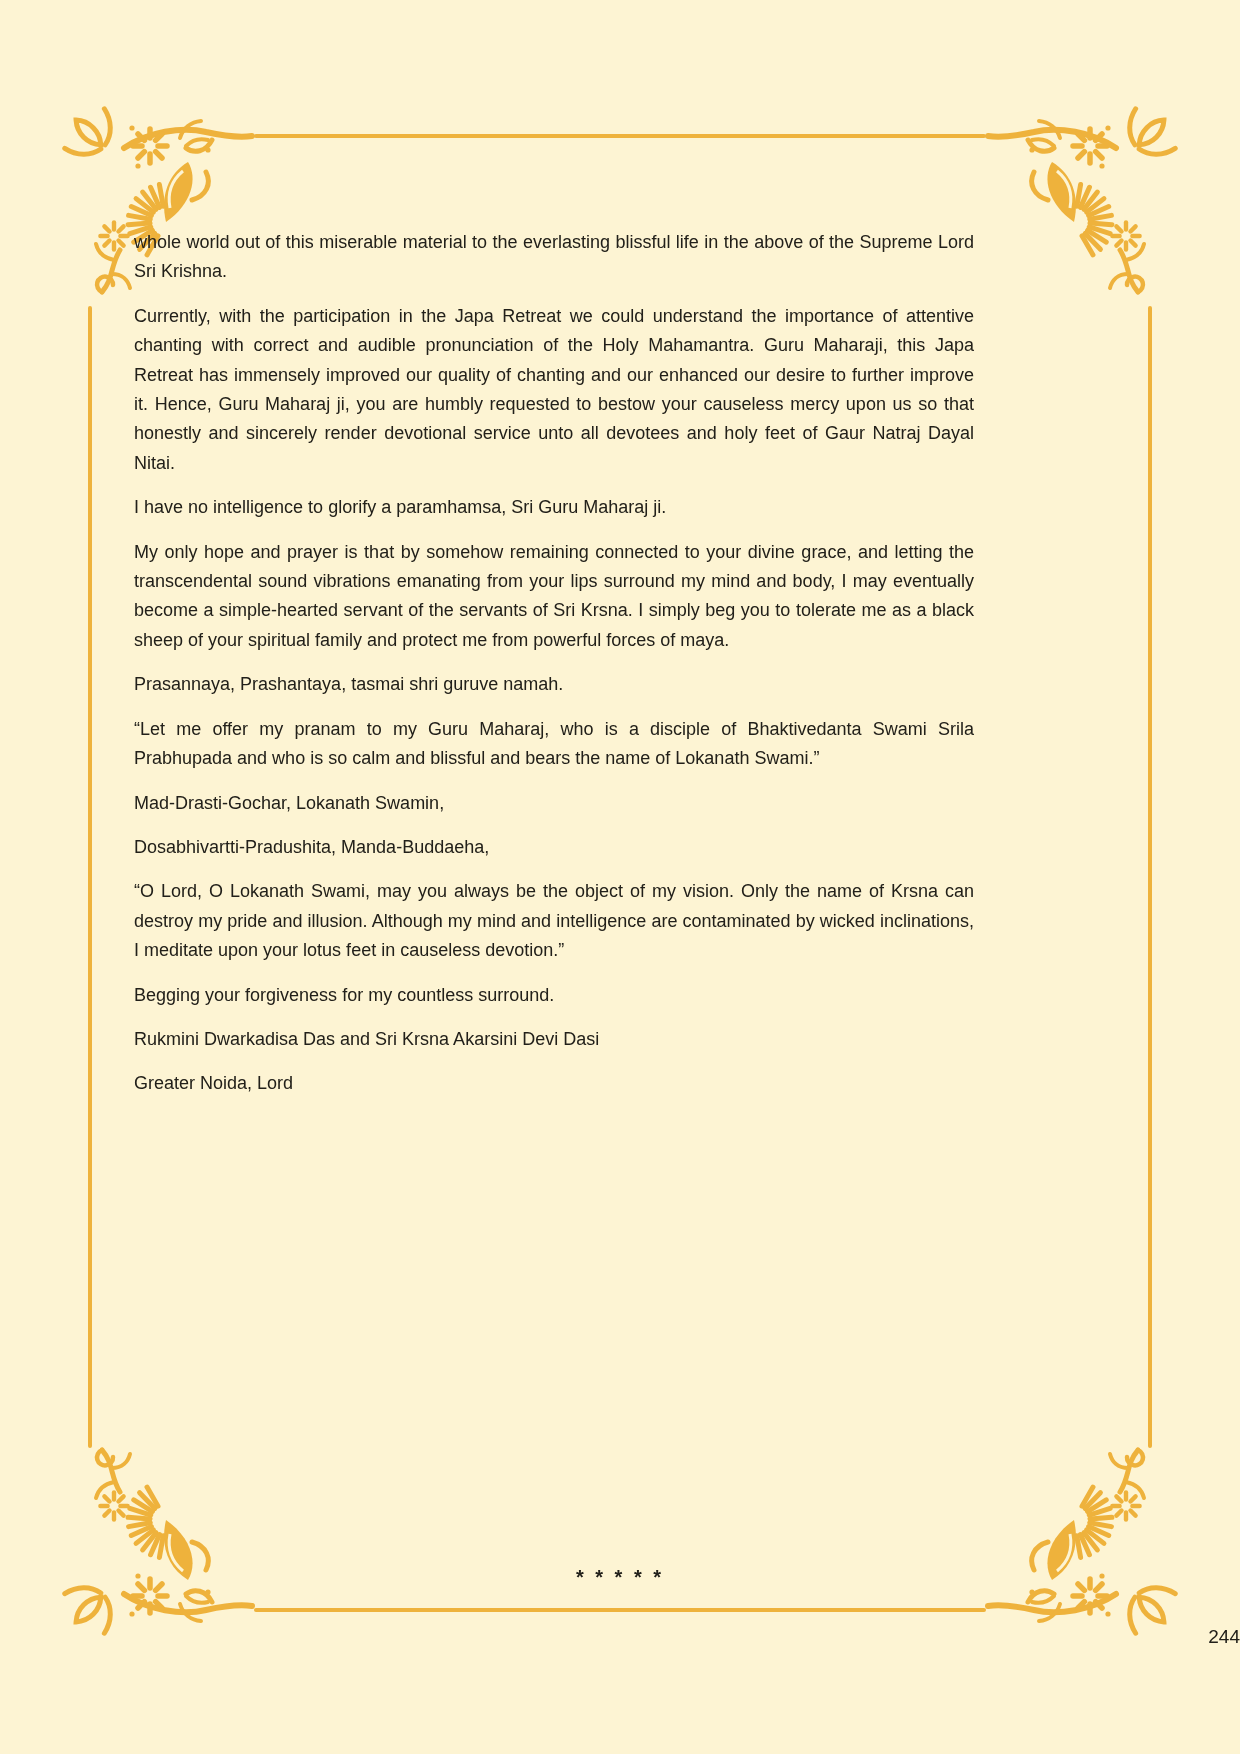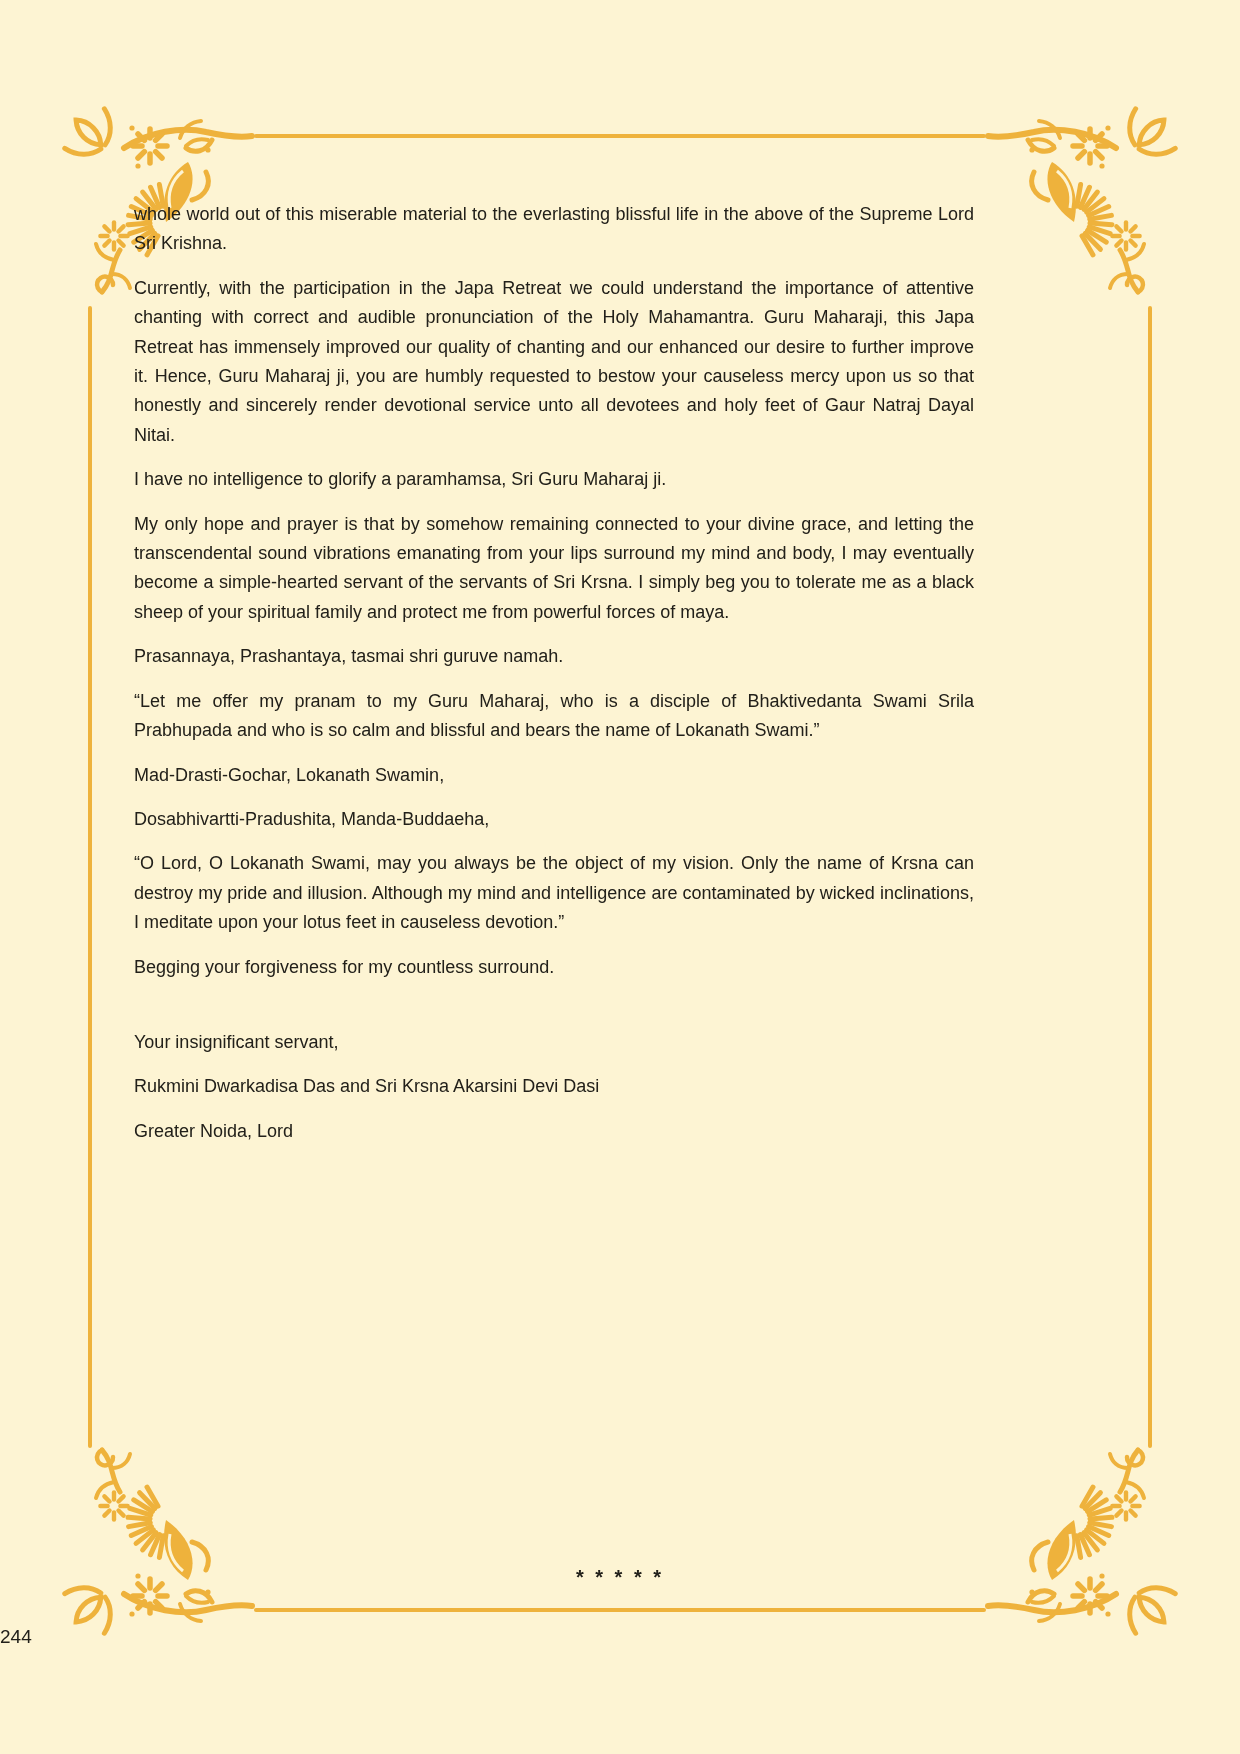--- a/index.html
+++ b/index.html
@@ -23,37 +23,37 @@
   .line-bottom{left:254px;top:1608px;width:732px;height:4px;}
   .line-left{left:88px;top:306px;width:4px;height:1142px;}
   .line-right{left:1148px;top:306px;width:4px;height:1142px;}
   .corner{position:absolute;width:195px;height:200px;color:var(--gold);}
   .corner-tl{left:62px;top:104px;}
   .corner-tr{left:983px;top:104px;transform:scaleX(-1);}
   .corner-bl{left:62px;top:1438px;transform:scaleY(-1);}
   .corner-br{left:983px;top:1438px;transform:scale(-1,-1);}
   
   .content{
-    position:absolute;left:134px;top:200px;width:840px;
+    position:absolute;left:134px;top:228px;width:840px;
     font-size:18px;line-height:29.4px;
   }
   .content p{
     margin:0 0 15px 0;
     text-align:justify;
     text-align-last:left;
     -moz-text-align-last:left;
   }
   p.sig-gap{margin-top:46px;}
   .stars{
     position:absolute;left:0;top:1566px;width:1240px;
     text-align:center;font-size:20px;font-weight:bold;letter-spacing:3px;
   }
   .page-number{
     position:absolute;left:0;top:1626px;width:1240px;
-    text-align:left;font-size:19px;
+    text-align:right;font-size:19px;
   }
 </style>
 </head>
 <body>
 
 <svg width="0" height="0" style="position:absolute" aria-hidden="true">
   <defs>
     <g id="flower8" stroke="currentColor" stroke-width="5.5" stroke-linecap="round">
       <line x1="0" y1="-8" x2="0" y2="-17"></line>
       <line x1="0" y1="8" x2="0" y2="17"></line>
@@ -137,21 +137,20 @@
     <p>whole world out of this miserable material to the everlasting blissful life in the above of the Supreme Lord Sri Krishna.</p>
     <p>Currently, with the participation in the Japa Retreat we could understand the importance of attentive chanting with correct and audible pronunciation of the Holy Mahamantra. Guru Maharaji, this Japa Retreat has immensely improved our quality of chanting and our enhanced our desire to further improve it.  Hence, Guru Maharaj ji, you are humbly requested to bestow your causeless mercy upon us so that honestly and sincerely render devotional service unto all devotees and holy feet of Gaur Natraj Dayal Nitai.</p>
     <p>I have no intelligence to glorify a paramhamsa, Sri Guru Maharaj ji.</p>
     <p>My only hope and prayer is that by somehow remaining connected to your divine grace, and letting the transcendental sound vibrations emanating from your lips surround my mind and body, I may eventually become a simple-hearted servant of the servants of Sri Krsna. I simply beg you to tolerate me as a black sheep of your spiritual family and protect me from powerful forces of maya.</p>
     <p>Prasannaya, Prashantaya, tasmai shri guruve namah.</p>
     <p>“Let me offer my pranam to my Guru Maharaj, who is a disciple of Bhaktivedanta Swami Srila Prabhupada and who is so calm and blissful and bears the name of Lokanath Swami.”</p>
     <p>Mad-Drasti-Gochar, Lokanath Swamin,</p>
     <p>Dosabhivartti-Pradushita, Manda-Buddaeha,</p>
     <p>“O Lord, O Lokanath Swami, may you always be the object of my vision. Only the name of Krsna can destroy my pride and illusion. Although my mind and intelligence are contaminated by wicked inclinations, I meditate upon your lotus feet in causeless devotion.”</p>
     <p>Begging your forgiveness for my countless surround.</p>
-    <p class="sig-gap">Your insignificant servant,</p>
     <p>Rukmini Dwarkadisa Das and Sri Krsna Akarsini Devi Dasi</p>
     <p>Greater Noida, Lord</p>
   </main>
 
   <div class="stars">* * * * *</div>
   <div class="page-number">244</div>
 
 </div>
 
 </body></html>

